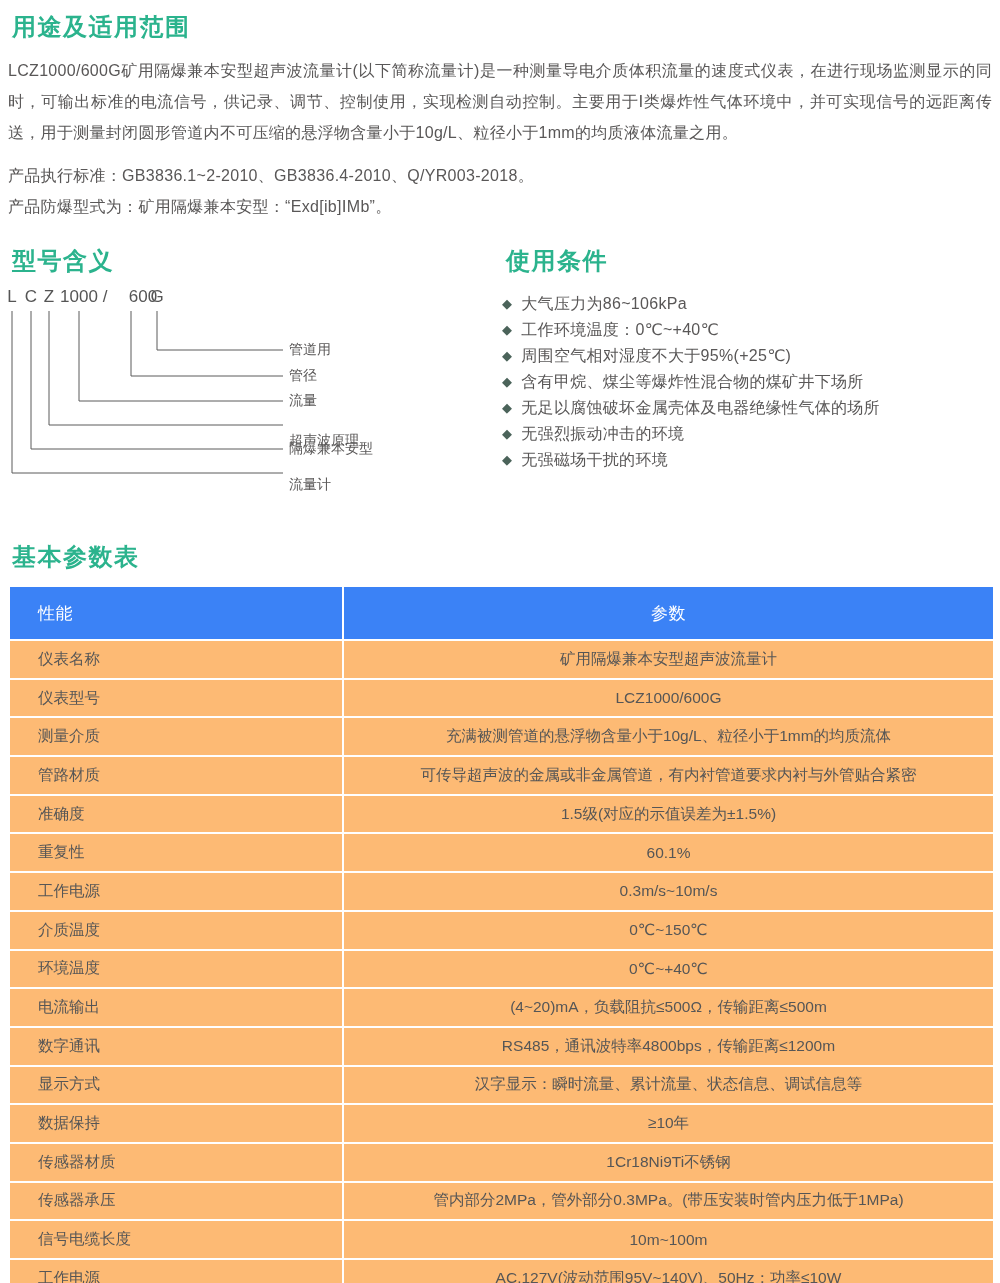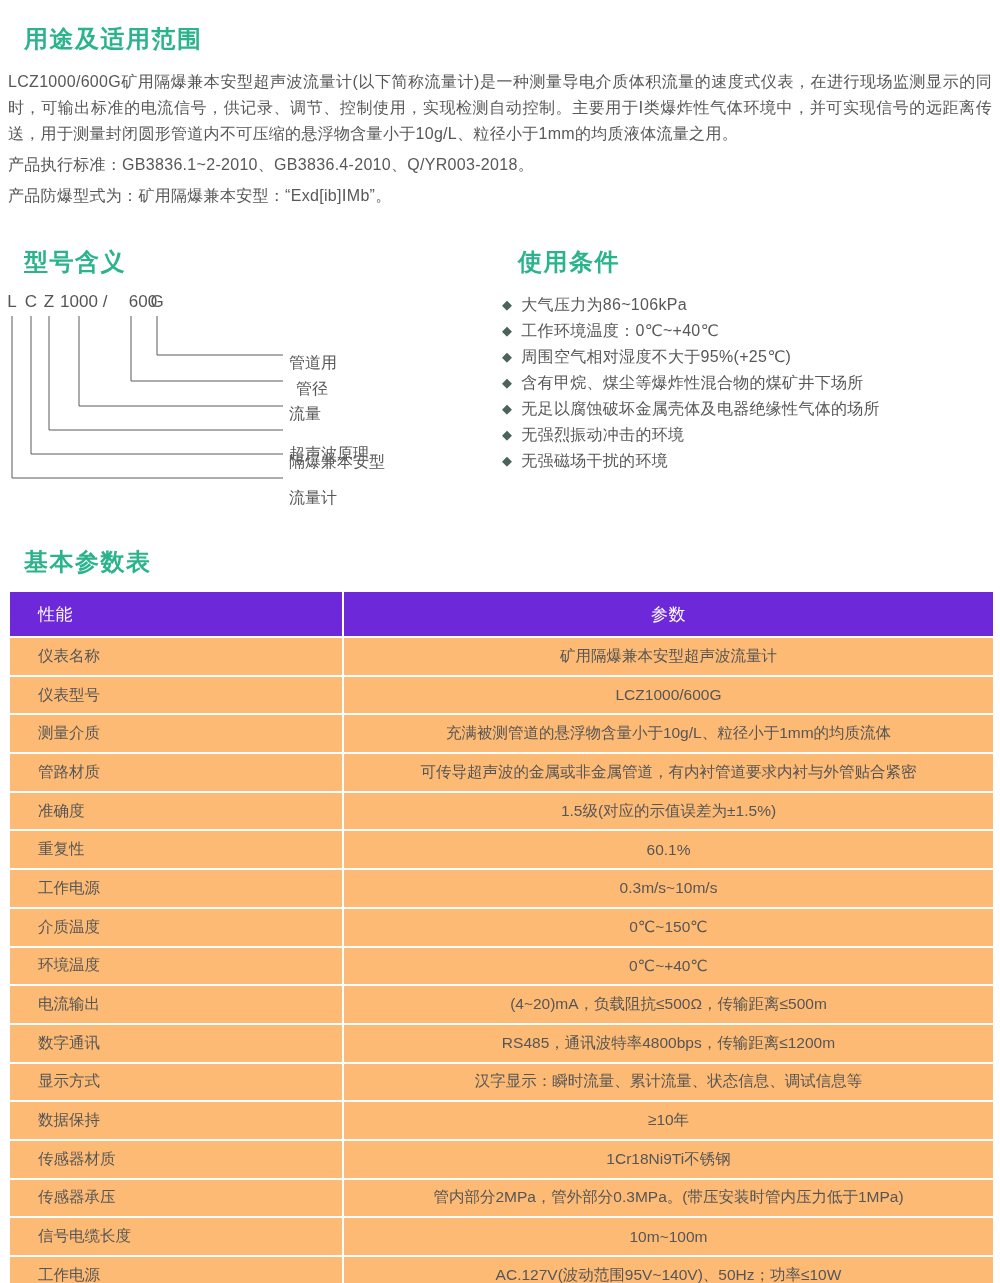--- a/index.html
+++ b/index.html
@@ -4,55 +4,55 @@
 <style>
   html,body{margin:0;padding:0;background:#ffffff;}
   body{
     width:1000px;height:1283px;overflow:hidden;
     font-family:"Liberation Sans","DejaVu Sans",sans-serif;
     color:#595757;
   }
   .page{padding:8px 8px 0 8px;position:relative;}
   .sec-title{
     font-size:24px;font-weight:700;color:#2bb38d;
-    margin:16px;letter-spacing:1.5px;line-height:29px;
+    margin:4px;letter-spacing:1.5px;line-height:29px;
   }
   .body-text{
-    font-size:16px;line-height:26px;margin:14px 0 2px 0;
+    font-size:16px;line-height:31px;margin:14px 0 12px 0;
     text-align:justify;letter-spacing:0.3px;
   }
   .plain-line{font-size:16px;line-height:31px;letter-spacing:0.3px;}
 
   
   .two-col{display:flex;margin-top:20px;}
   .col-left{width:494px;position:relative;}
   .col-right{flex:1;padding-left:0;}
 
   .diagram{position:relative;height:220px;margin-top:12px;}
   .diagram svg{position:absolute;left:0;top:0;}
   .model-part{
     position:absolute;top:0;transform:translateX(-50%);
     font-size:17px;font-weight:500;color:#555;white-space:nowrap;
   }
   .diagram-label{
     position:absolute;transform:translateY(-50%);
-    font-size:16px;color:#595757;white-space:nowrap;margin-top:8px;
+    font-size:14px;color:#595757;white-space:nowrap;
   }
 
   .cond-list{list-style:none;margin:16px 0 0 0;padding:0;}
   .cond-item{display:flex;align-items:center;font-size:16px;line-height:26px;letter-spacing:0.3px;}
   .diamond{color:#4b635a;font-size:13px;margin-right:9px;line-height:26px;}
 
   .param-section{margin-top:35px;}
   .param-table{
     margin:16px 0 0 2px;width:983px;
     display:grid;grid-template-columns:332px 1fr;gap:2px;background:#ffffff;
   }
   .cell{display:flex;align-items:center;}
-  .th{background:#6d28d9;color:#ffffff;font-size:17px;height:44px;letter-spacing:0.5px;}
+  .th{background:#3b82f6;color:#ffffff;font-size:17px;height:52px;letter-spacing:0.5px;}
   .th.name-cell{padding-left:28px;}
   .th.value-cell{justify-content:center;}
   .td{background:#fdba74;min-height:32.7px;font-size:15.5px;color:#565656;}
   .td.name-cell{padding-left:28px;}
   .td.value-cell{justify-content:center;text-align:center;padding:2px 12px;}
 </style>
 </head>
 <body>
 
 <div class="page">
@@ -77,21 +77,21 @@
             <polyline points="4,24 4,186 275,186" fill="none" stroke="#5a5a5a" stroke-width="1"></polyline>
           </svg>
       <span class="model-part" style="left: 4px;">L</span>
           <span class="model-part" style="left: 23px;">C</span>
           <span class="model-part" style="left: 41px;">Z</span>
           <span class="model-part" style="left: 71px;">1000</span>
           <span class="model-part" style="left: 97px;">/</span>
           <span class="model-part" style="left: 123px; margin-left: 12px;">600</span>
           <span class="model-part" style="left: 149px;">G</span>
           <span class="diagram-label" style="left: 281px; top: 63px;">管道用</span>
-          <span class="diagram-label" style="left: 288px; top: 89px;">管径</span>
+          <span class="diagram-label" style="left: 281px; top: 89px;">管径</span>
           <span class="diagram-label" style="left: 281px; top: 114px;">流量</span>
           <span class="diagram-label" style="left: 281px; top: 154px;">超声波原理</span>
           <span class="diagram-label" style="left: 281px; top: 162px;">隔爆兼本安型</span>
           <span class="diagram-label" style="left: 281px; top: 198px;">流量计</span>
         </div>
     </section>
     <section class="col-right">
       <h2 class="sec-title">使用条件</h2>
       <ul class="cond-list" id="conditions-list">
           <li class="cond-item">

